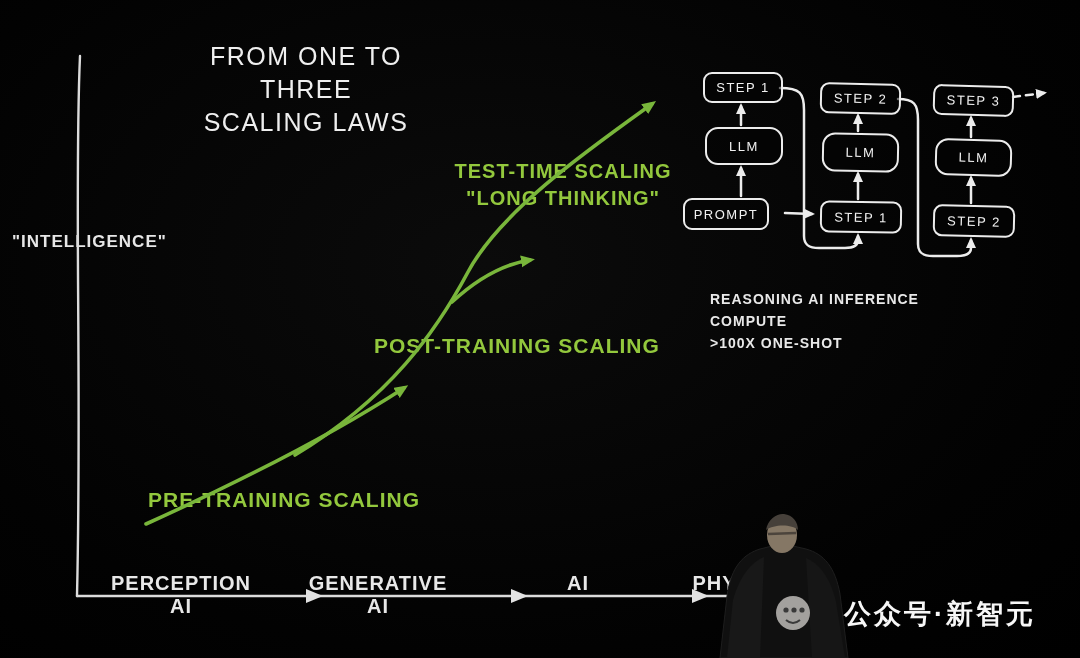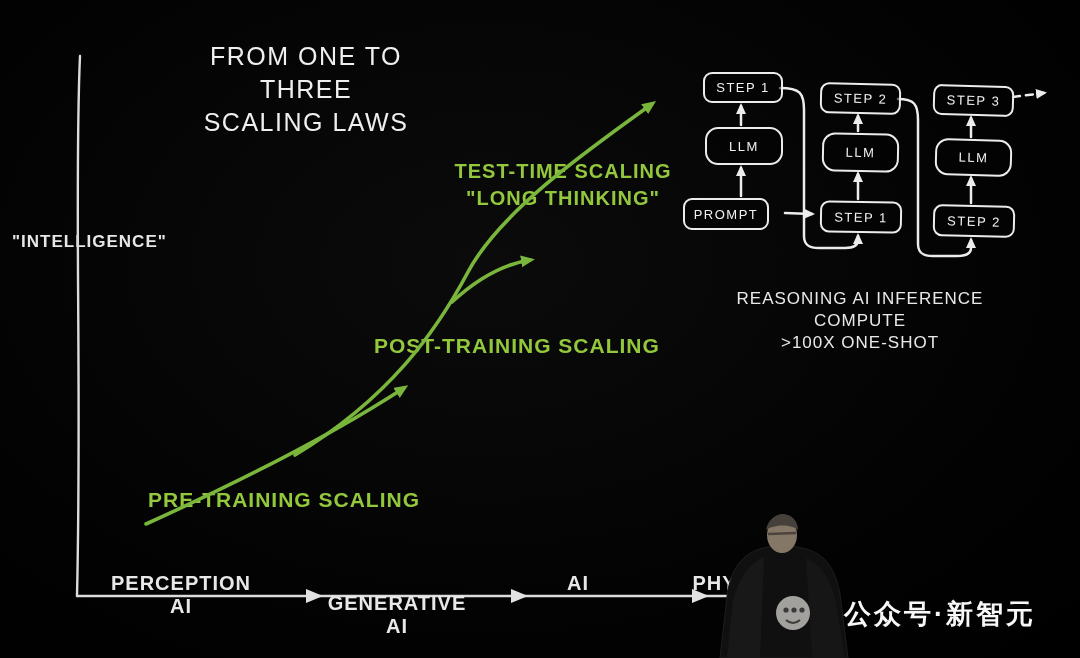--- a/index.html
+++ b/index.html
@@ -18,22 +18,22 @@
   .yaxis-label{left:12px;top:232px;font-size:17px;font-weight:bold;letter-spacing:1px;color:#e6e6e6;}
   .curve-label{font-weight:bold;letter-spacing:1px;}
   .lbl-pre{left:148px;top:488px;font-size:21px;}
   .lbl-post{left:326px;top:334px;font-size:21px;margin-left:48px;}
   .lbl-test{left:448px;top:158px;width:230px;text-align:center;font-size:20px;line-height:27px;}
   .xcat{
     top:572px;width:150px;text-align:center;color:#e8e8e8;
     font-size:20px;font-weight:bold;letter-spacing:1px;line-height:23px;z-index:2;
   }
   .caption{
-    left:710px;top:288px;width:300px;text-align:center;color:#e9e9e9;
-    font-size:17px;font-weight:normal;letter-spacing:1px;line-height:22px;z-index:2;
+    left:710px;top:288px;width:300px;color:#e9e9e9;
+    font-size:14px;font-weight:bold;letter-spacing:1px;line-height:22px;z-index:2;
   }
   .box{
     position:absolute;border:2.6px solid #ececec;border-radius:9px;
     background:rgba(4,4,4,.55);color:#f0f0f0;display:flex;align-items:center;justify-content:center;
     font-size:13px;letter-spacing:1.5px;z-index:2;
   }
   .box-llm{border-radius:13px;}
   svg.layer{position:absolute;left:0;top:0;z-index:1;}
   svg.front{z-index:3;}
   .watermark{
@@ -97,21 +97,21 @@
   <div class="abs curve-label txt-green lbl-post">POST-TRAINING SCALING</div>
   <div class="abs curve-label txt-green lbl-test">
     <div>TEST-TIME SCALING</div>
     <div>"LONG THINKING"</div>
   </div>
 
   <div class="abs xcat" style="left:106px;">
     <div>PERCEPTION</div>
     <div>AI</div>
   </div>
-  <div class="abs xcat" style="left:322px;margin-top:20px;">
+  <div class="abs xcat" style="left:303px;">
     <div>GENERATIVE</div>
     <div>AI</div>
   </div>
   <div class="abs xcat" style="left:503px;">
     <div>AI</div>
   </div>
   <div class="abs xcat" style="left:672px;">
     <div>PHYSICAL</div>
     <div>AI</div>
   </div>

